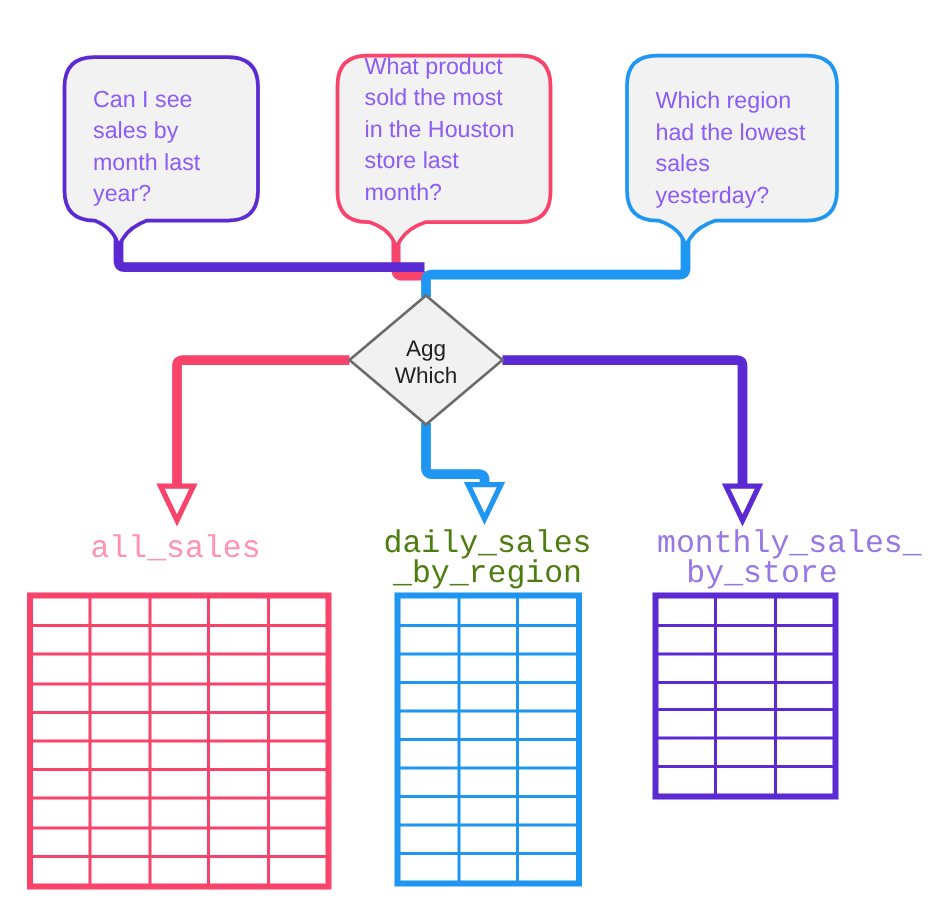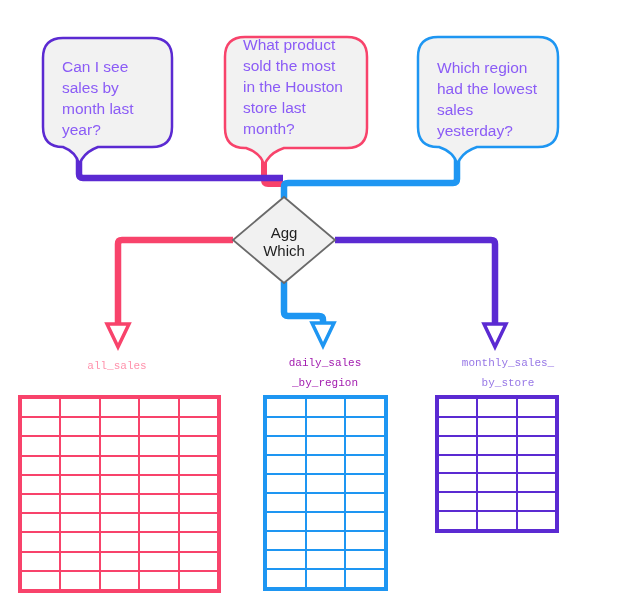--- a/index.html
+++ b/index.html
@@ -22,21 +22,21 @@
     position:absolute;
     left:234px;top:224px;width:100px;
     text-align:center;
     font-size:15px;line-height:18px;
     color:#1f1f1f;
     white-space:pre-line;
   }
   .tbl-label{
     position:absolute;
     font-family:"Liberation Mono", monospace;
-    font-size:11px;line-height:19.5px;
+    font-size:21px;line-height:19.5px;
     text-align:center;
     white-space:pre-line;
   }
   .grid-table{
     position:absolute;
     display:grid;
     gap:2px;
     padding:4px;
     box-sizing:border-box;
   }
@@ -93,21 +93,21 @@
 month?</div>
   <div id="bubble3-text" class="txt">Which region
 had the lowest
 sales
 yesterday?</div>
 
   <div class="diamond-label">Agg
 Which</div>
 
   <div id="lbl-all" class="tbl-label" style="color: rgb(255, 146, 172);">all_sales</div>
-  <div id="lbl-daily" class="tbl-label" style="color: #a21caf; font-family: Liberation Mono, monospace;">daily_sales
+  <div id="lbl-daily" class="tbl-label" style="color: #4d7c0f; font-family: Liberation Mono, monospace;">daily_sales
 _by_region</div>
   <div id="lbl-monthly" class="tbl-label" style="color: rgb(151, 119, 230); margin-left: 12px;">monthly_sales_
 by_store</div>
 
   <div id="tbl-all" class="grid-table" style="grid-template-columns: repeat(5, 1fr); background: rgb(248, 67, 107);">
       <div class="cell"></div>
       <div class="cell"></div>
       <div class="cell"></div>
       <div class="cell"></div>
       <div class="cell"></div>

